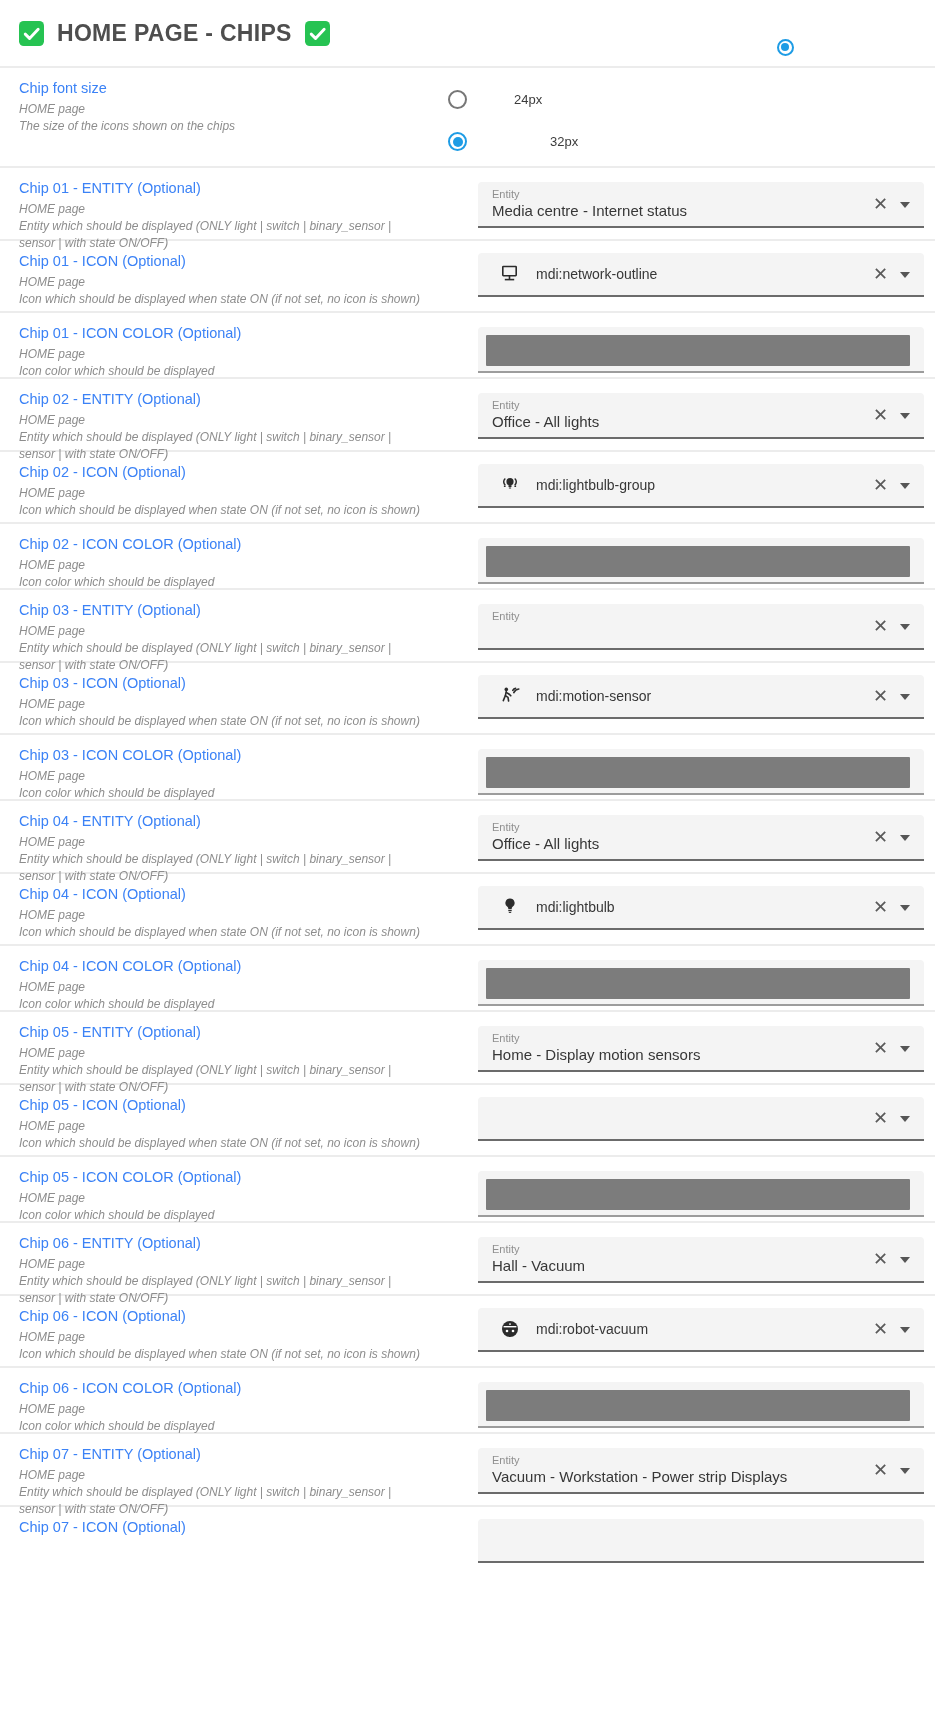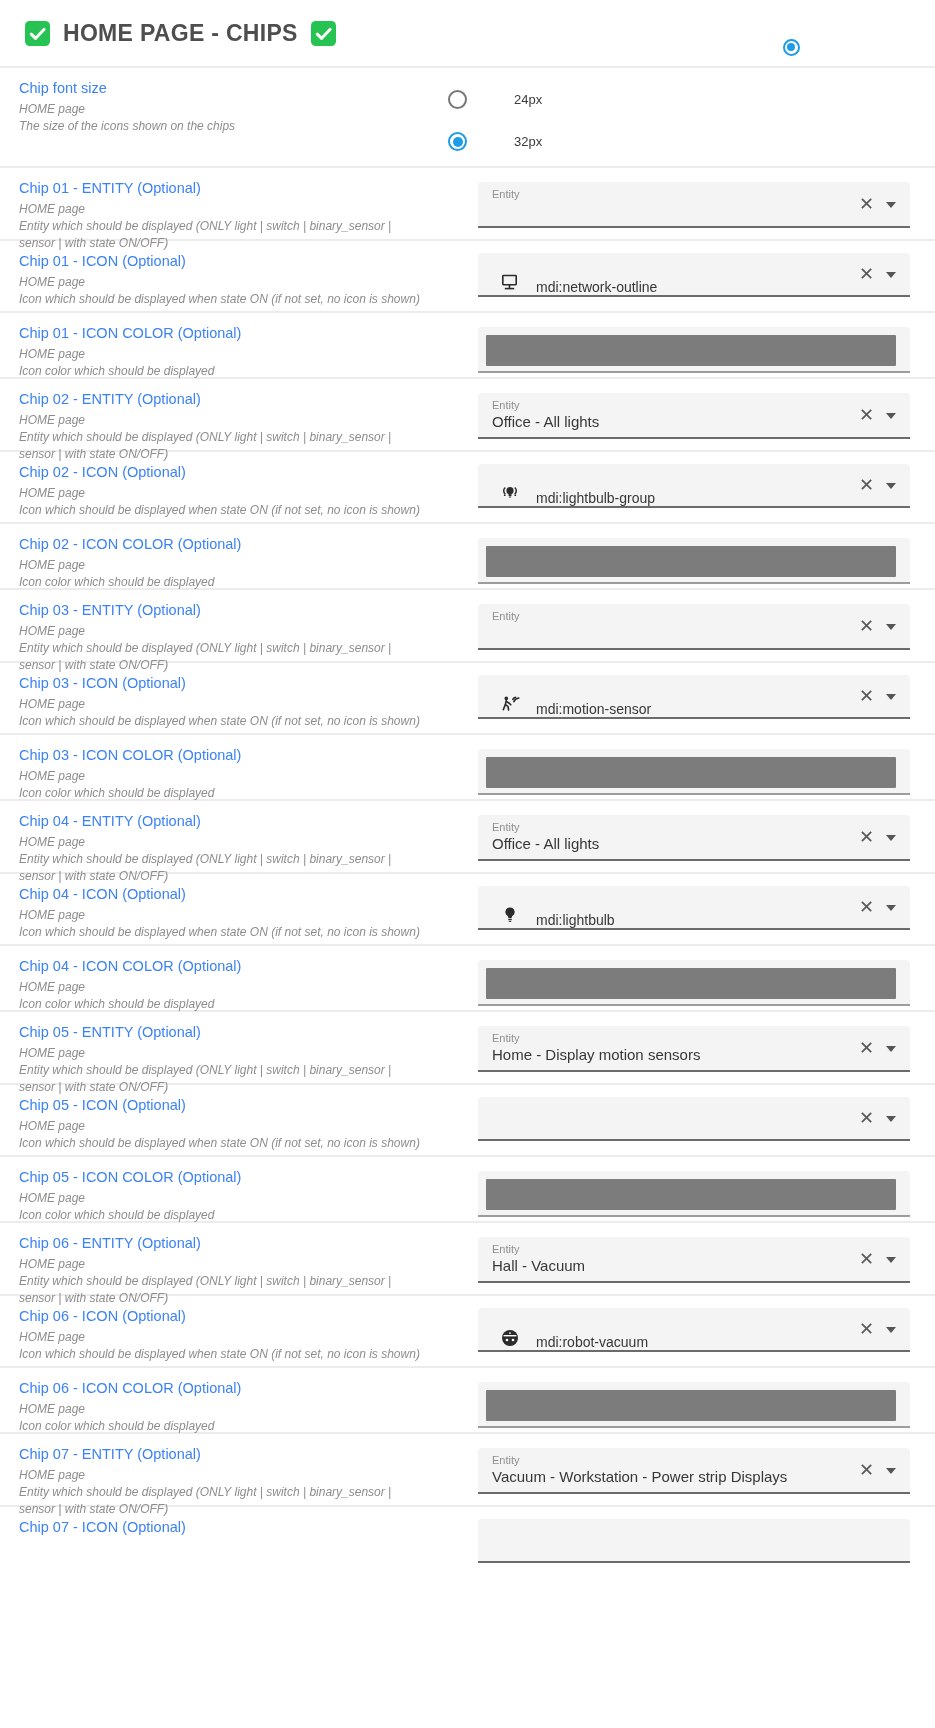--- a/index.html
+++ b/index.html
@@ -1,50 +1,50 @@
 <!DOCTYPE html>
 <html><head>
 <meta charset="utf-8">
 <style>
   html,body{margin:0;padding:0;background:#fff;}
   body{width:935px;height:1728px;overflow:hidden;font-family:"Liberation Sans",sans-serif;-webkit-font-smoothing:antialiased;}
   .page{width:935px;height:1728px;position:relative;background:#fff;}
 
   
-  header{height:66px;display:flex;align-items:center;padding-left:25px;position:relative;box-sizing:border-box;}
+  header{height:66px;display:flex;align-items:center;padding-left:19px;position:relative;box-sizing:border-box;}
   .check-emoji{width:25px;height:25px;display:inline-block;flex:0 0 auto;}
   .check-emoji svg{width:25px;height:25px;display:block;}
   h1{font-size:23px;font-weight:bold;color:#4e4e4e;margin:0 13px;letter-spacing:.3px;white-space:nowrap;}
   .hdr-radio{position:absolute;left:447px;top:14px;}
 
   
   .radio{width:19px;height:19px;border:2px solid #777;border-radius:50%;box-sizing:border-box;display:inline-block;position:relative;flex:0 0 auto;background:#fff;}
   .radio.selected{border-color:#1e9ce5;}
   .radio.selected::after{content:"";position:absolute;left:2.5px;top:2.5px;right:2.5px;bottom:2.5px;background:#1e9ce5;border-radius:50%;}
 
   
   .row{display:flex;border-top:2px solid #ececec;box-sizing:border-box;}
   .row-fontsize{height:100px;}
   .row-entity{height:73px;}
   .row-icon{height:72px;}
   .row-color{height:66px;}
   .left{width:430px;box-sizing:border-box;padding:12px 10px 0 19px;}
-  .right{flex:1;box-sizing:border-box;padding-right:25px;position:relative;}
+  .right{flex:1;box-sizing:border-box;padding-right:11px;position:relative;}
   .row-title{font-size:14.5px;color:#3b82f6;margin-bottom:5px;}
   .row-sub,.row-desc{font-size:12px;font-style:italic;color:#8d8d8d;line-height:1.4;}
 
   
   .option{display:flex;align-items:center;margin-left:18px;}
   .option:first-of-type{margin-top:22px;}
-  .option + .option{margin-top:23px;}
+  .option + .option{margin-top:23px;gap:36px;}
   .option-label{font-size:13px;color:#3c3c3c;margin-left:47px;}
 
   
   .field{margin-left:48px;margin-top:14px;height:46px;background:#f4f4f4;border-radius:4px 4px 0 0;border-bottom:2px solid #6b6b6b;box-sizing:border-box;position:relative;padding-left:14px;}
-  .row-icon .field{margin-top:12px;height:44px;display:flex;align-items:flex-end;}
+  .row-icon .field{margin-top:12px;height:44px;display:flex;align-items:center;}
   .field-label{font-size:11px;color:#8f8f8f;padding-top:6px;}
   .field-value{font-size:15px;color:#373737;margin-top:2px;white-space:nowrap;}
   .row-icon .field-value{margin-top:0;font-size:14px;}
   .glyph{width:24px;height:24px;margin-right:14px;margin-left:6px;display:inline-block;flex:0 0 auto;}
   .glyph svg{width:24px;height:24px;display:block;}
   .clear-btn{position:absolute;right:36px;top:50%;transform:translateY(-50%);font-size:18px;color:#5a5a5a;cursor:pointer;line-height:1;}
   .caret{position:absolute;right:14px;top:50%;margin-top:-2px;width:0;height:0;border-left:5px solid transparent;border-right:5px solid transparent;border-top:6px solid #555;}
 
   
   .color-field{margin-left:48px;margin-top:14px;height:46px;background:#f4f4f4;border-radius:4px 4px 0 0;border-bottom:2px solid #9c9c9c;box-sizing:border-box;padding:8px 14px 0 8px;}
@@ -93,20 +93,21 @@
   <div id="rows">
       <section class="row row-entity">
         <div class="left">
           <div class="row-title">Chip 01 - ENTITY (Optional)</div>
           <div class="row-sub">HOME page</div>
           <div class="row-desc">Entity which should be displayed (ONLY light | switch | binary_sensor | sensor | with state ON/OFF)</div>
         </div>
         <div class="right">
           <div class="field">
             <div class="field-label">Entity</div>
+            <div class="field-value">Media centre - Internet status</div>
             <span class="clear-btn">✕</span>
             <span class="caret"></span>
           </div>
         </div>
       </section>
       <section class="row row-icon">
         <div class="left">
           <div class="row-title">Chip 01 - ICON (Optional)</div>
           <div class="row-sub">HOME page</div>
           <div class="row-desc">Icon which should be displayed when state ON (if not set, no icon is shown)</div>

